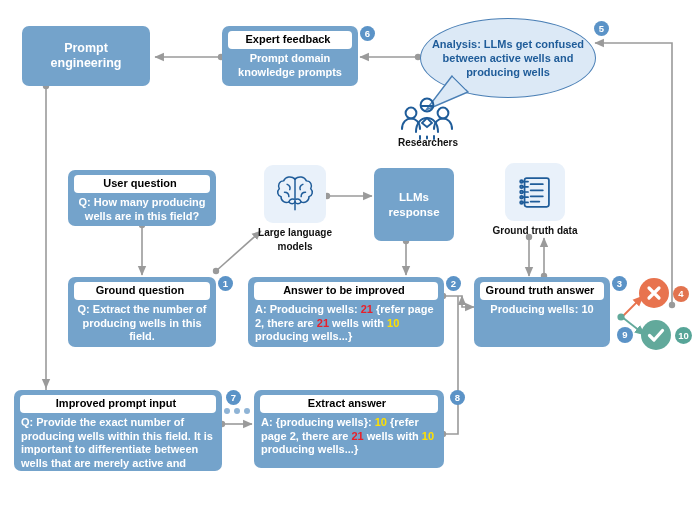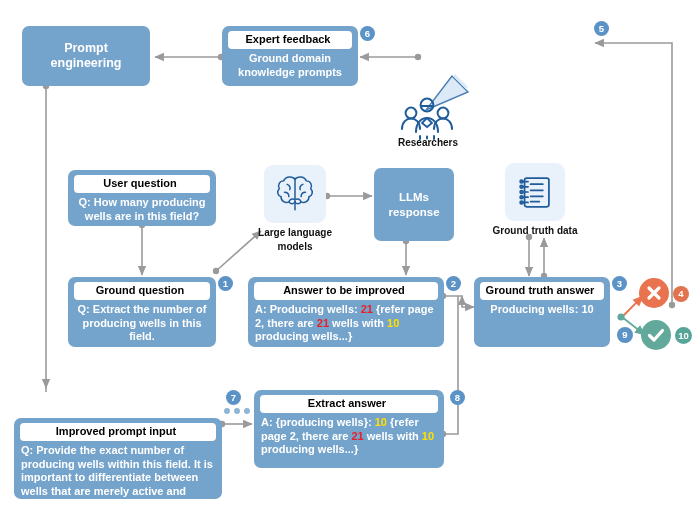--- a/index.html
+++ b/index.html
@@ -139,25 +139,28 @@
     </g>
   </svg>
 
   <div class="box plain" style="left:22px;top:26px;width:128px;height:60px;">
     <span style="white-space:pre-line;">Prompt
 engineering</span>
   </div>
 
   <div class="box" style="left:222px;top:26px;width:136px;height:60px;">
     <div class="hdr">Expert feedback</div>
-    <div class="body" style="white-space:pre-line;">Ground domain
+    <div class="body" style="white-space:pre-line;">Prompt domain
 knowledge prompts</div>
   </div>
   <div class="badge blue" style="left:360px;top:26px;width:15px;height:15px;">6</div>
 
+  <div class="bubble" style="left:420px;top:18px;width:176px;height:80px;">
+    <span>Analysis: LLMs get confused between active wells and producing wells</span>
+  </div>
   <svg style="position:absolute;left:420px;top:70px;width:70px;height:45px;">
     <path d="M32,6 L6,40 L48,22 Z" fill="#DCE9F6" stroke="#4A7FB5" stroke-width="1.4"></path>
     <path d="M34,5 L47,18" stroke="#DCE9F6" stroke-width="3"></path>
   </svg>
   <div class="badge blue" style="left:594px;top:21px;width:15px;height:15px;">5</div>
 
   <div class="plainicon" style="left:396px;top:96px;width:62px;height:44px;">
     <svg viewBox="0 0 62 44" width="62" height="44">
       <g fill="none" stroke="#1F5C99" stroke-width="2" stroke-linecap="round">
         <circle cx="31" cy="9" r="6.4"></circle>
@@ -240,21 +243,21 @@
   <div class="badge orange" style="left:673px;top:286px;width:16px;height:16px;">4</div>
 
   <div class="verdict check" style="left:641px;top:320px;width:30px;height:30px;">
     <svg width="30" height="30" viewBox="0 0 30 30">
       <path d="M8.5,15.5 L13,20 L21.5,10.5" stroke="#ffffff" stroke-width="3.2" stroke-linecap="round" stroke-linejoin="round" fill="none"></path>
     </svg>
   </div>
   <div class="badge blue" style="left:617px;top:327px;width:16px;height:16px;">9</div>
   <div class="badge teal" style="left:675px;top:327px;width:17px;height:17px;">10</div>
 
-  <div class="box" style="left:14px;top:390px;width:208px;height:81px;margin-top:28px;">
+  <div class="box" style="left:14px;top:390px;width:208px;height:81px;">
     <div class="hdr">Improved prompt input</div>
     <div class="body" style="text-align:left;">Q: Provide the exact number of producing wells within this field. It is important to differentiate between wells that are merely active and those that are producing.</div>
   </div>
   <div class="badge blue" style="left:226px;top:390px;width:15px;height:15px;">7</div>
 
   <div class="dots" style="left:224px;top:408px;">
     <i></i>
       <i></i>
       <i></i>
   </div>

